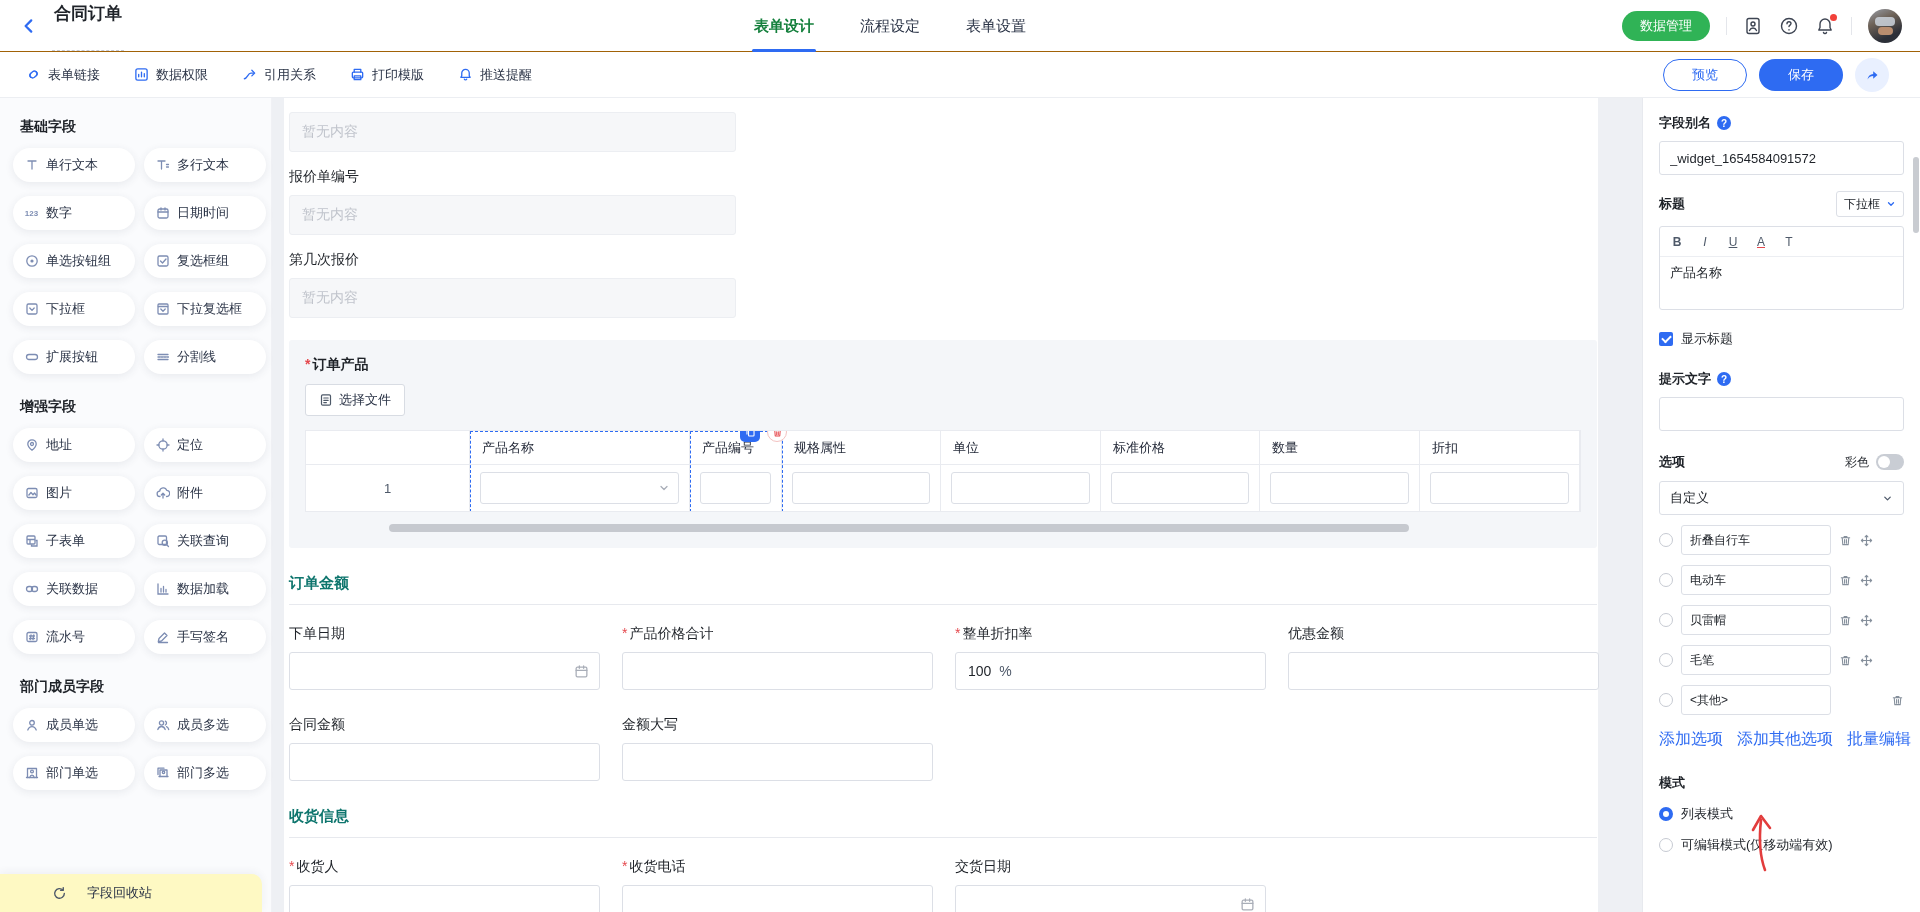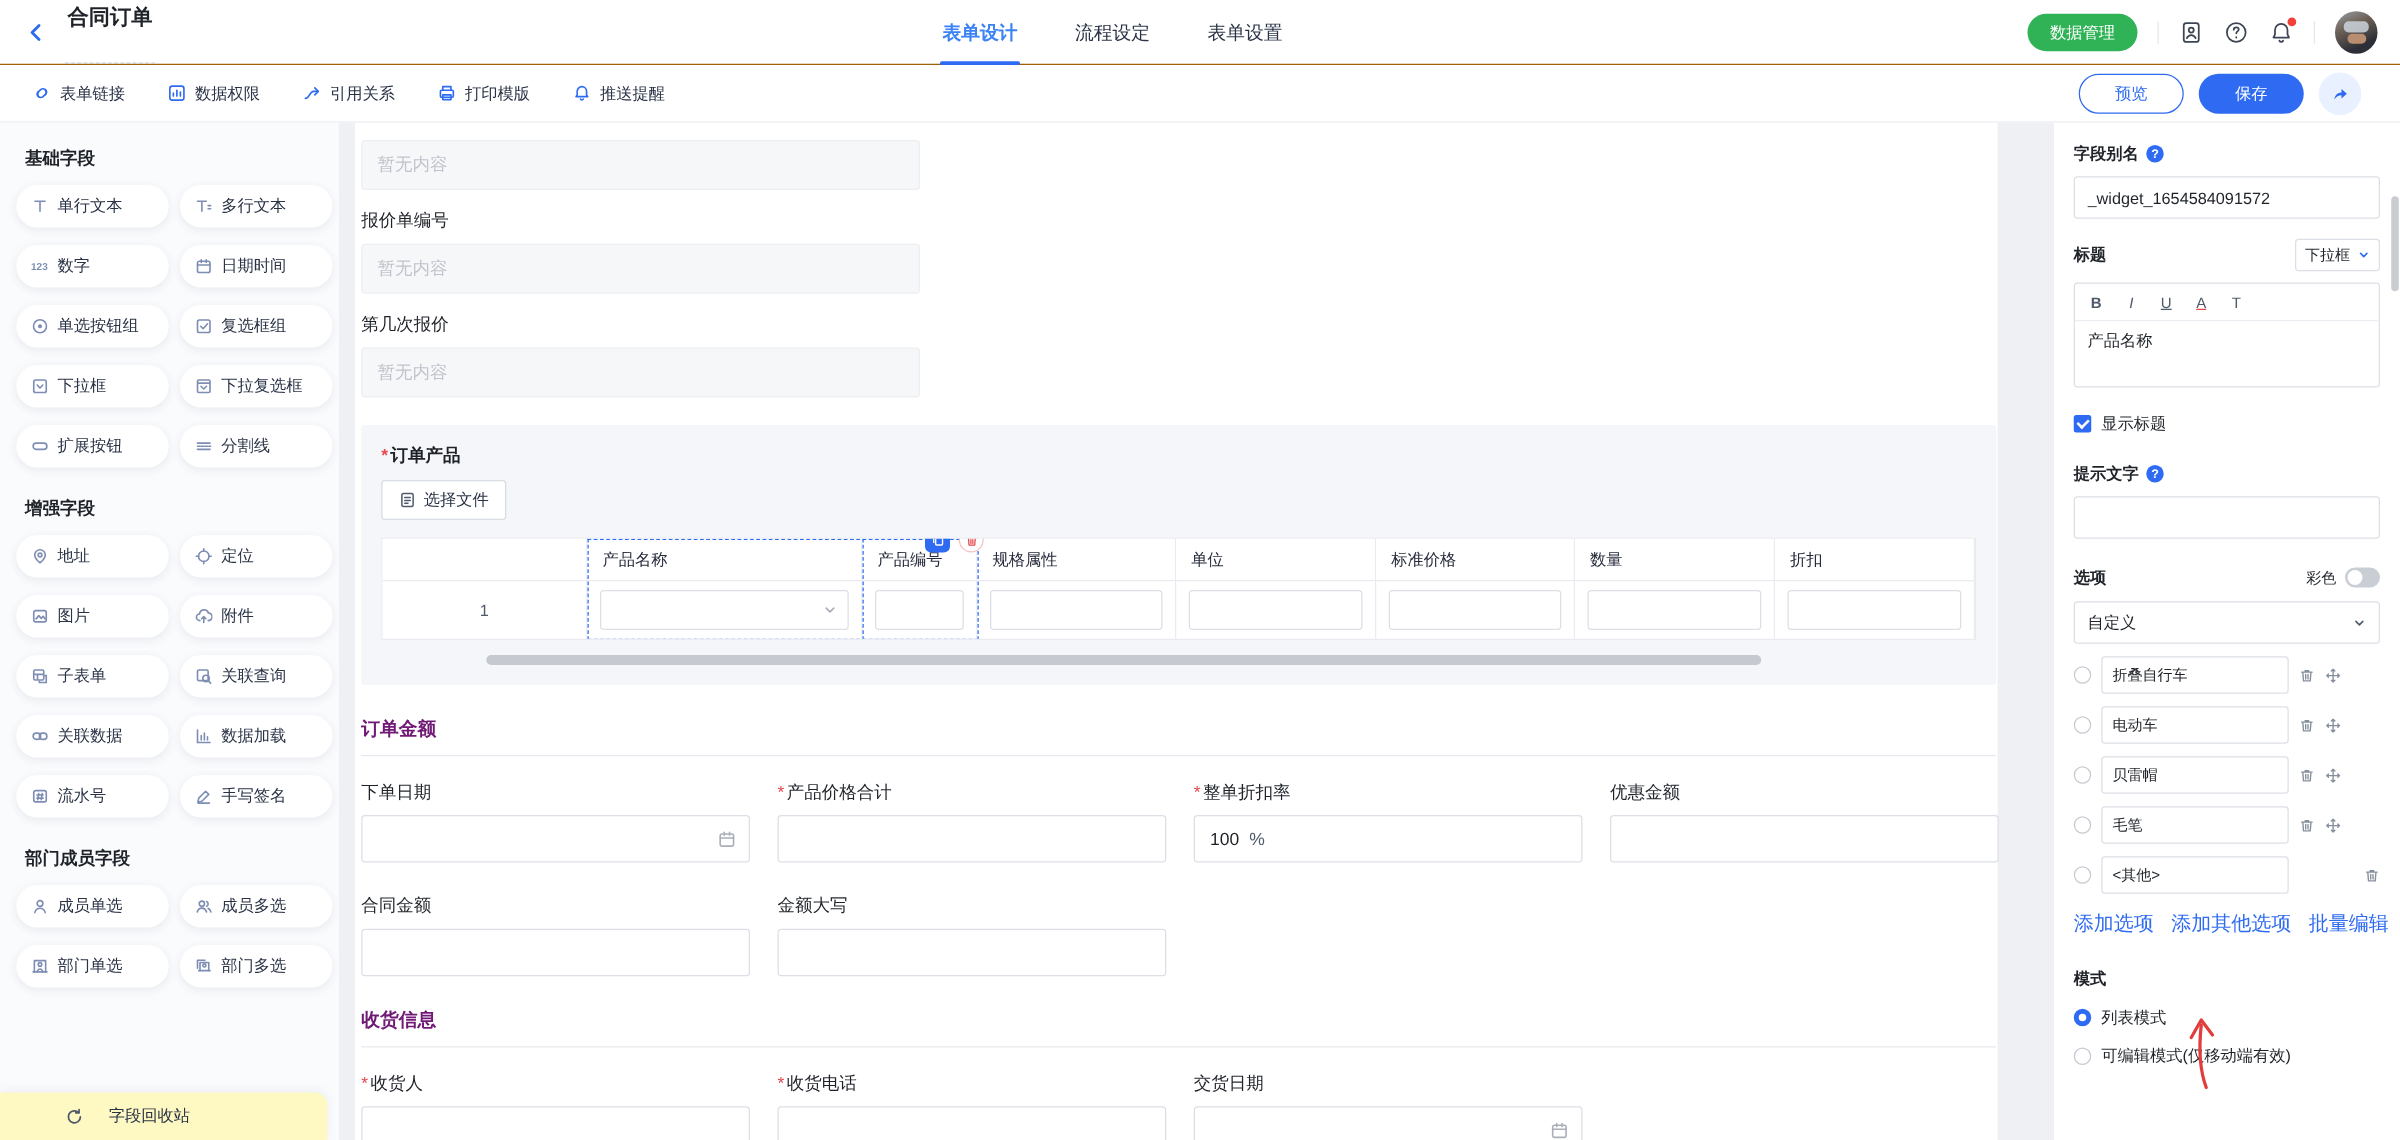--- a/index.html
+++ b/index.html
@@ -5,21 +5,21 @@
 *{box-sizing:border-box;margin:0;padding:0}
 body{font-family:"Liberation Sans","DejaVu Sans",sans-serif;color:#1f2329;background:#fff}
 .app{position:relative;width:1920px;height:912px;background:#fff;overflow:hidden}
 svg{display:block}
 
 .topbar{position:absolute;left:0;top:0;right:0;height:52px;background:#fff;border-bottom:1px solid #a16207;display:flex;z-index:30}
 .back{margin-left:20px;cursor:pointer}
 .doc-title{margin-left:14px;font-size:17px;font-weight:600;color:#1f2329;border-bottom:1px dashed #c4c9d4;padding:2px 2px 5px 2px}
 .top-tabs{position:absolute;left:740px;top:0;height:52px;display:flex;align-items:stretch;gap:18px}
 .top-tab{display:flex;align-items:center;padding:0 14px;font-size:15px;color:#2a3346;cursor:pointer;position:relative}
-.top-tab.active{color:#3b82f6;font-weight:600}
+.top-tab.active{color:#15803d;font-weight:600}
 .top-tab.active:after{content:"";position:absolute;left:12px;right:12px;bottom:0;height:3px;background:#2e6bf2;border-radius:2px}
 .top-right{position:absolute;right:18px;top:0;height:52px;display:flex;align-items:center;gap:16px}
 .btn-green{height:30px;padding:0 18px;border-radius:15px;background:#30b356;color:#fff;font-size:13px;display:flex;align-items:center;cursor:pointer}
 .v-div{width:1px;height:18px;background:#e4e6eb}
 .icon-btn{position:relative;cursor:pointer;display:flex;align-items:center;justify-content:center}
 .red-dot{position:absolute;top:-2px;right:-2px;width:7px;height:7px;border-radius:50%;background:#f2413a}
 .avatar{width:34px;height:34px;border-radius:50%;background:linear-gradient(155deg,#9aa0ab 0%,#6e6257 35%,#2c2f38 75%);position:relative;overflow:hidden;cursor:pointer}
 .avatar:before{content:"";position:absolute;left:7px;top:8px;width:20px;height:9px;border-radius:4px;background:#cdd3dd;opacity:.85}
 .avatar:after{content:"";position:absolute;left:10px;top:18px;width:15px;height:8px;border-radius:4px;background:#b98d6f}
 
@@ -61,21 +61,21 @@
 .cell-input{width:100%;height:32px;border:1px solid #dcdfe6;border-radius:3px;background:#fff}
 .cell-select{width:100%;height:32px;border:1px solid #dcdfe6;border-radius:3px;background:#fff;display:flex;align-items:center;justify-content:flex-end;padding-right:8px}
 .sel-overlay{position:absolute;left:164px;top:0;width:313px;height:81px;border:1px dashed #2e6bf2;pointer-events:none}
 .sel-divider{position:absolute;left:384px;top:0;height:81px;width:0;border-left:1px dashed #2e6bf2;pointer-events:none}
 .sel-icons{position:absolute;left:434px;top:-9px;display:flex;gap:7px;z-index:5}
 .mini-btn{width:20px;height:20px;border-radius:50%;display:flex;align-items:center;justify-content:center;cursor:pointer}
 .mini-copy{background:#2e6bf2;border-radius:5px}
 .mini-del{background:#fff;border:1px solid #f3c2c1}
 .hscroll{height:8px;border-radius:4px;background:#c6c9cf;width:1020px;margin:12px 0 2px 84px;cursor:pointer}
 
-.section-h{font-size:15px;font-weight:700;color:#701a75;margin-top:26px;padding-bottom:11px;border-bottom:1px solid #e7e9ee;width:1308px}
+.section-h{font-size:15px;font-weight:700;color:#0f766e;margin-top:26px;padding-bottom:11px;border-bottom:1px solid #e7e9ee;width:1308px}
 .grid4{display:grid;grid-template-columns:repeat(4,311px);column-gap:22px;margin-top:4px}
 
 .panel{position:absolute;right:0;top:98px;bottom:0;width:278px;background:#fff;border-left:1px solid #e7e9ee;z-index:20}
 .panel-inner{padding:0 16px;position:relative;height:100%}
 .p-tabs{height:46px;display:flex;align-items:stretch;justify-content:center;gap:46px}
 .p-tab{display:flex;align-items:center;font-size:14px;color:#2a3346;position:relative;cursor:pointer}
 .p-tab.active{color:#2e6bf2;font-weight:600}
 .p-tab.active:after{content:"";position:absolute;left:0;right:0;bottom:0;height:2px;background:#2e6bf2}
 .p-label{display:flex;align-items:center;gap:6px;font-size:13px;font-weight:700;color:#1f2329}
 .q-circle{width:14px;height:14px;border-radius:50%;background:#2e6bf2;color:#fff;font-size:10px;display:flex;align-items:center;justify-content:center;cursor:pointer}

